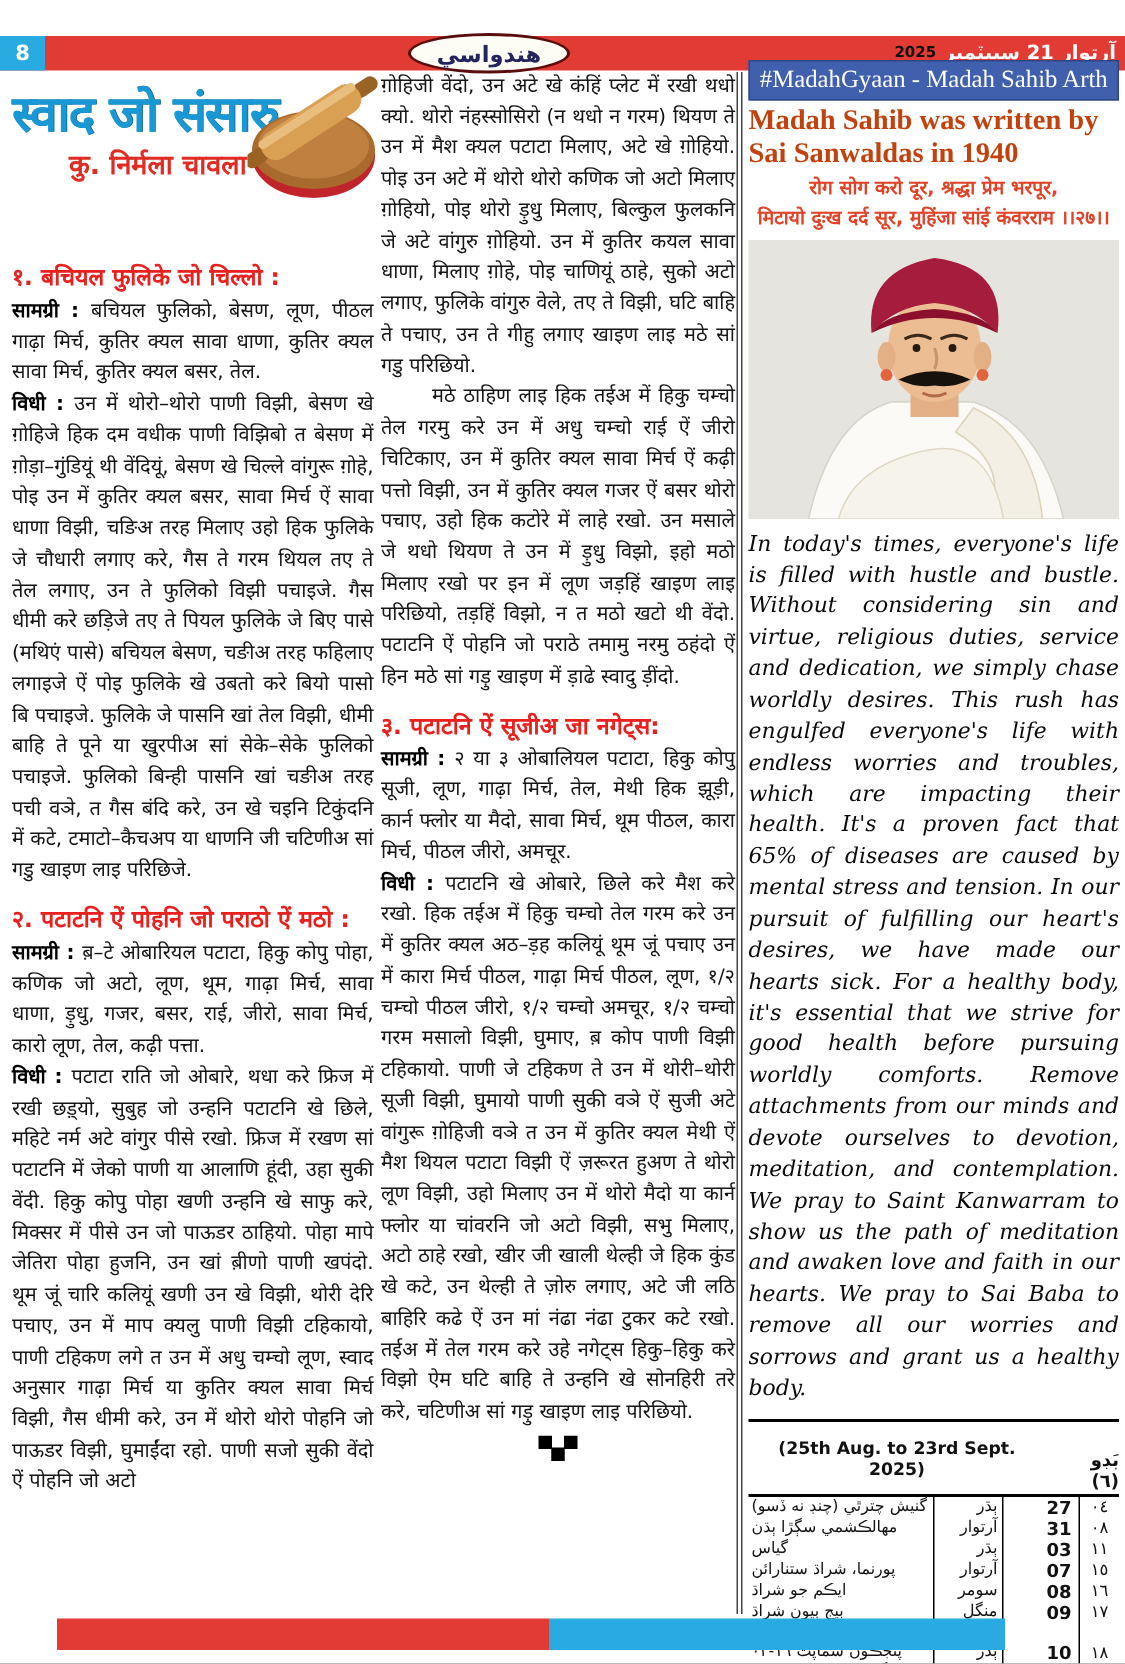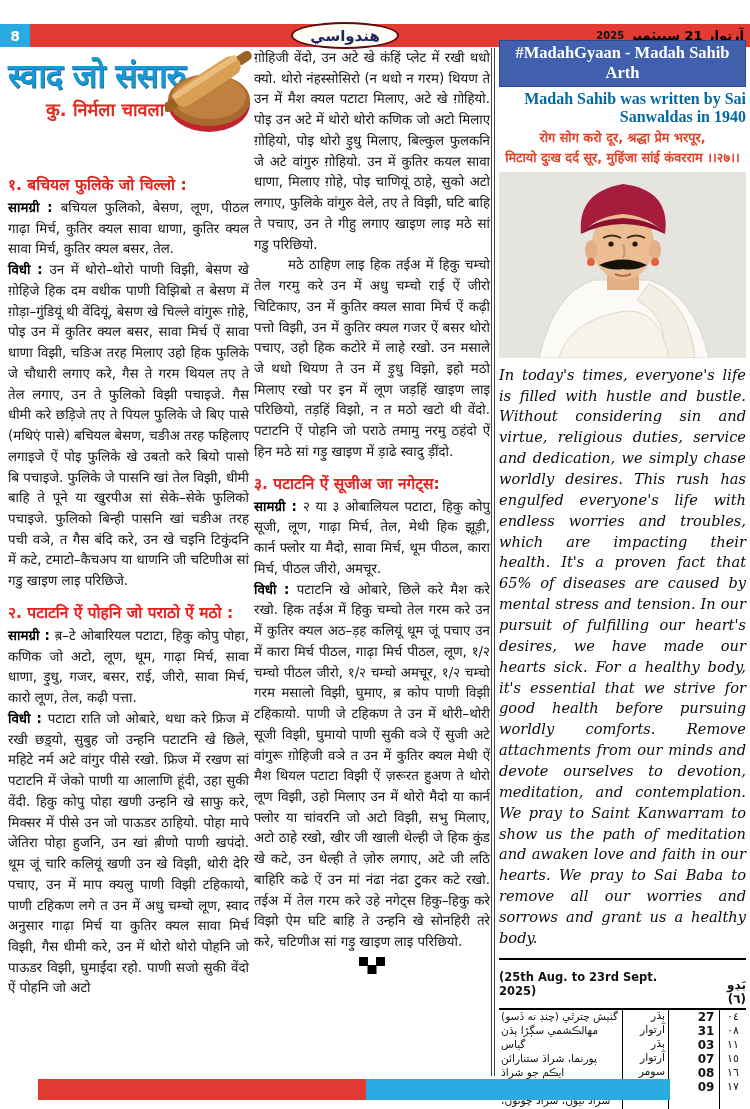--- a/index.html
+++ b/index.html
@@ -5,52 +5,52 @@
   * { margin:0; padding:0; box-sizing:border-box; }
   html,body { background:#888; }
   .page {
     position:relative; width:750px; height:1109px; margin:0 auto;
     background:#ffffff; overflow:hidden;
     font-family:"DejaVu Sans", sans-serif; color:#111;
   }
   
   .topbar { position:absolute; left:0; top:24px; width:750px; height:23px; background:#e23b34; display:flex; align-items:center; }
   .pageno { width:30px; height:23px; background:#29abe2; color:#fff; font-weight:bold; font-size:14px; display:flex; align-items:center; justify-content:center; }
-  .masthead { position:absolute; left:291px; top:-2px; width:108px; height:27px; background:#fdfdf6; border:2px solid #5a0d0d; border-radius:50%; display:flex; align-items:center; justify-content:center; }
+  .masthead { position:absolute; left:272px; top:-2px; width:108px; height:27px; background:#fdfdf6; border:2px solid #5a0d0d; border-radius:50%; display:flex; align-items:center; justify-content:center; }
   .masthead span { font-size:15px; font-weight:bold; color:#23245e; }
   .dateline { position:absolute; right:6px; top:0; height:23px; display:flex; align-items:center; gap:5px; direction:rtl; }
-  .dateline .words { color:#000000; font-weight:bold; font-size:13px; }
+  .dateline .words { color:#ffffff; font-weight:bold; font-size:13px; }
   .dateline .year { color:#111; font-weight:bold; font-size:10px; }
   
   .col1 { position:absolute; left:8px;  top:52px; width:241px; }
   .col2 { position:absolute; left:254px; top:48px; width:236px; }
   .col3 { position:absolute; left:499px; top:40px; width:247px; }
   .vrule  { position:absolute; left:491px; top:48px; width:1px; height:1028px; background:#444; }
   .vrule2 { position:absolute; left:494px; top:48px; width:1px; height:1028px; background:#444; }
   
   .title-block { position:relative; height:112px; }
   .art-title { font-size:33px; font-weight:bold; color:#1899d5; letter-spacing:-1px; text-shadow:0.5px 0.5px 0 #0d5d86; white-space:nowrap; }
   .art-author { margin-left:38px; font-size:18px; font-weight:bold; color:#e02c22; }
   .pin-wrap { position:absolute; right:-4px; top:-8px; width:88px; height:92px; }
   
   .sec-heading { color:#e8201e; font-weight:bold; font-size:15.5px; margin:9px 0 3px 0; }
   .body-para { font-size:13.3px; line-height:1.56; text-align:justify; color:#141414; }
   .body-para b { color:#000; }
   .body-para.indent { text-indent:34px; }
   .endmark { text-align:center; margin-top:4px; }
   
-  .banner { background:#4060ae; border:1px solid #2c4788; color:#fff; text-align:center; font-family:"Liberation Serif", serif; font-size:16.5px; padding:2px 0 3px 0;font-weight:bold; }
-  .byline { text-align:right; font-family:"Liberation Serif", serif; font-weight:bold; font-size:16px; margin-top:3px; color:#0369a1; }
+  .banner { background:#4060ae; border:1px solid #2c4788; color:#fff; text-align:center; font-family:"Liberation Serif", serif; font-size:16.5px; padding:2px 0 3px 0; }
+  .byline { text-align:left; font-family:"Liberation Serif", serif; font-weight:bold; font-size:19px; margin-top:3px; color:#c2410c; }
   .verse { text-align:center; color:#e04327; font-weight:bold; font-size:12.8px; line-height:1.55; margin-top:2px; }
   .portrait { margin-top:4px; width:247px; height:186px; background:#eae8e4; overflow:hidden; }
   .english { margin-top:7px; font-family:"DejaVu Serif", serif; font-style:italic; font-size:14.6px; line-height:1.43; text-align:justify; color:#0a0a0a; }
   
   .cal { margin-top:9px; border-top:2px solid #000; }
   .cal-head { display:flex; justify-content:center; align-items:center; gap:8px; padding:2px 0; border-bottom:2px solid #000; font-weight:bold; font-size:11.5px; }
-  .cal-head .rng { font-family:"DejaVu Sans", sans-serif; }
+  .cal-head .rng { font-family:"DejaVu Sans", sans-serif;text-align:center; }
   .cal-head .mon { direction:rtl; font-size:12px;margin-top:16px; }
   .cal-body { border-bottom:1.5px solid #000; }
   .cal-row { display:flex; align-items:stretch; min-height:13.6px; }
   .c-event { flex:1; direction:rtl; text-align:left; font-size:10.6px; line-height:1.26; padding:0 3px 0 2px; border-right:1px solid #000; display:flex; align-items:center; justify-content:flex-start; }
   .c-event span { width:100%; }
   .c-day { width:46px; direction:rtl; font-size:10.8px; line-height:1.2; border-right:1px solid #000; display:flex; align-items:center; justify-content:flex-start; padding-right:3px; }
   .c-num { width:27px; font-weight:bold; font-size:12px; border-right:1px solid #000; display:flex; align-items:center; justify-content:center;margin-left:24px; }
   .c-date { width:26px; font-size:11px; direction:rtl; display:flex; align-items:center; justify-content:center; }
   
   .foot-red  { position:absolute; left:38px;  top:1079px; width:328px; height:21px; background:#e23b34; }

